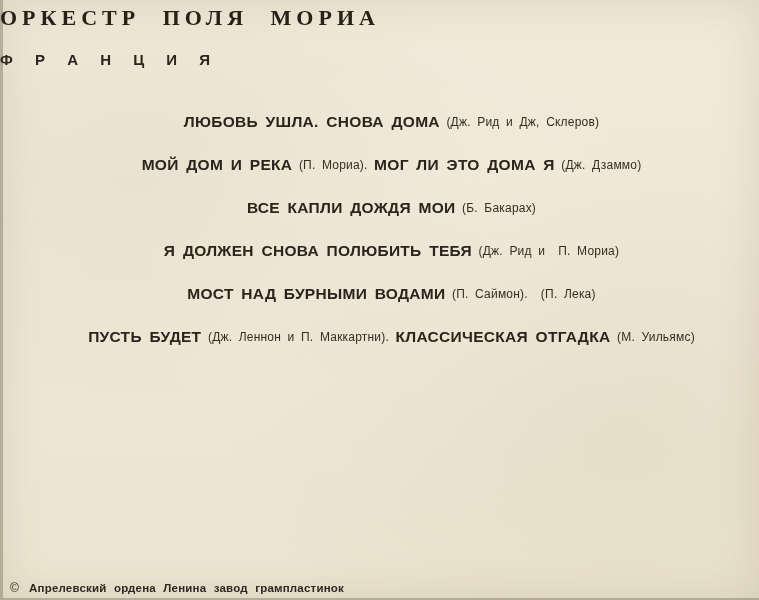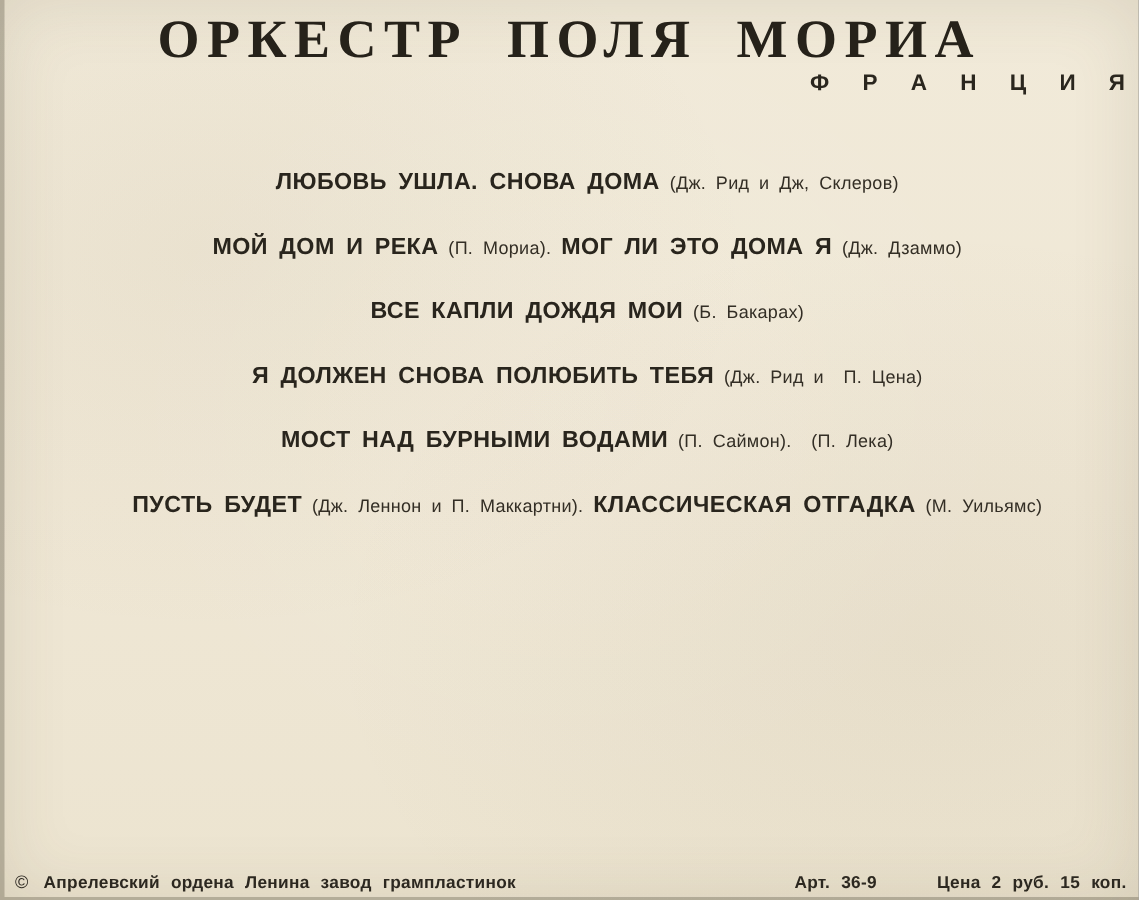--- a/index.html
+++ b/index.html
@@ -12,30 +12,30 @@
     background-color:#f0e9d7;
     background-image:
       radial-gradient(ellipse at 18% 28%, rgba(120,100,60,0.05), transparent 42%),
       radial-gradient(ellipse at 82% 72%, rgba(120,100,60,0.06), transparent 46%),
       radial-gradient(ellipse at 50% 45%, rgba(255,255,255,0.07), transparent 62%),
       linear-gradient(180deg,#f1ead9 0%,#efe7d5 55%,#ece4d0 100%);
     box-shadow:inset 0 0 46px rgba(95,80,48,0.14), inset 3px -2px 0 rgba(40,34,20,0.25);
   }
   .title{
     padding-top:5px;
-    text-align:center;
     font-family:"Liberation Serif","DejaVu Serif",serif;
     font-weight:700;
-    font-size:36px;
+    font-size:22px;
     letter-spacing:5px;
     word-spacing:12px;
     color:#26221a;
   }
   .subtitle{
-    text-align:right;
+    margin-top:20px;
+    text-align:left;
     font-weight:700;
     font-size:15px;
     letter-spacing:9px;
     color:#2a261e;
   }
   .track-list{
     position:absolute;
     top:100px;left:0;right:0;
   }
   .track-line{
@@ -83,29 +83,25 @@
 <div class="sleeve" style="background-color: rgb(240, 233, 215);">
 
   <div class="title">ОРКЕСТР ПОЛЯ МОРИА</div>
 
   <div class="subtitle">Ф Р А Н Ц И Я</div>
 
   <div class="track-list">
       <div class="track-line"><span class="seg-b">ЛЮБОВЬ УШЛА. СНОВА ДОМА</span><span class="seg-r"> (Дж. Рид и Дж, Склеров)</span></div>
       <div class="track-line"><span class="seg-b">МОЙ ДОМ И РЕКА</span><span class="seg-r"> (П. Мориа). </span><span class="seg-b">МОГ ЛИ ЭТО ДОМА Я</span><span class="seg-r"> (Дж. Дзаммо)</span></div>
       <div class="track-line"><span class="seg-b">ВСЕ КАПЛИ ДОЖДЯ МОИ</span><span class="seg-r"> (Б. Бакарах)</span></div>
-      <div class="track-line"><span class="seg-b">Я ДОЛЖЕН СНОВА ПОЛЮБИТЬ ТЕБЯ</span><span class="seg-r"> (Дж. Рид и  П. Цена)</span></div>
+      <div class="track-line"><span class="seg-b">Я ДОЛЖЕН СНОВА ПОЛЮБИТЬ ТЕБЯ</span><span class="seg-r"> (Дж. Рид и  П. Мориа)</span></div>
       <div class="track-line"><span class="seg-b">МОСТ НАД БУРНЫМИ ВОДАМИ</span><span class="seg-r"> (П. Саймон). </span><span class="seg-r"> (П. Лека)</span></div>
       <div class="track-line"><span class="seg-b">ПУСТЬ БУДЕТ</span><span class="seg-r"> (Дж. Леннон и П. Маккартни). </span><span class="seg-b">КЛАССИЧЕСКАЯ ОТГАДКА</span><span class="seg-r"> (М. Уильямс)</span></div>
     </div>
 
   <div class="footer">
     <div class="footer-left">
       <span class="copyright">©</span>
       <span>Апрелевский  ордена  Ленина  завод  грампластинок</span>
     </div>
-    <div class="footer-right">
-      <span>Арт. 36-9</span>
-      <span>Цена 2 руб. 15 коп.</span>
-    </div>
   </div>
 
 </div>
 
 </body></html>

